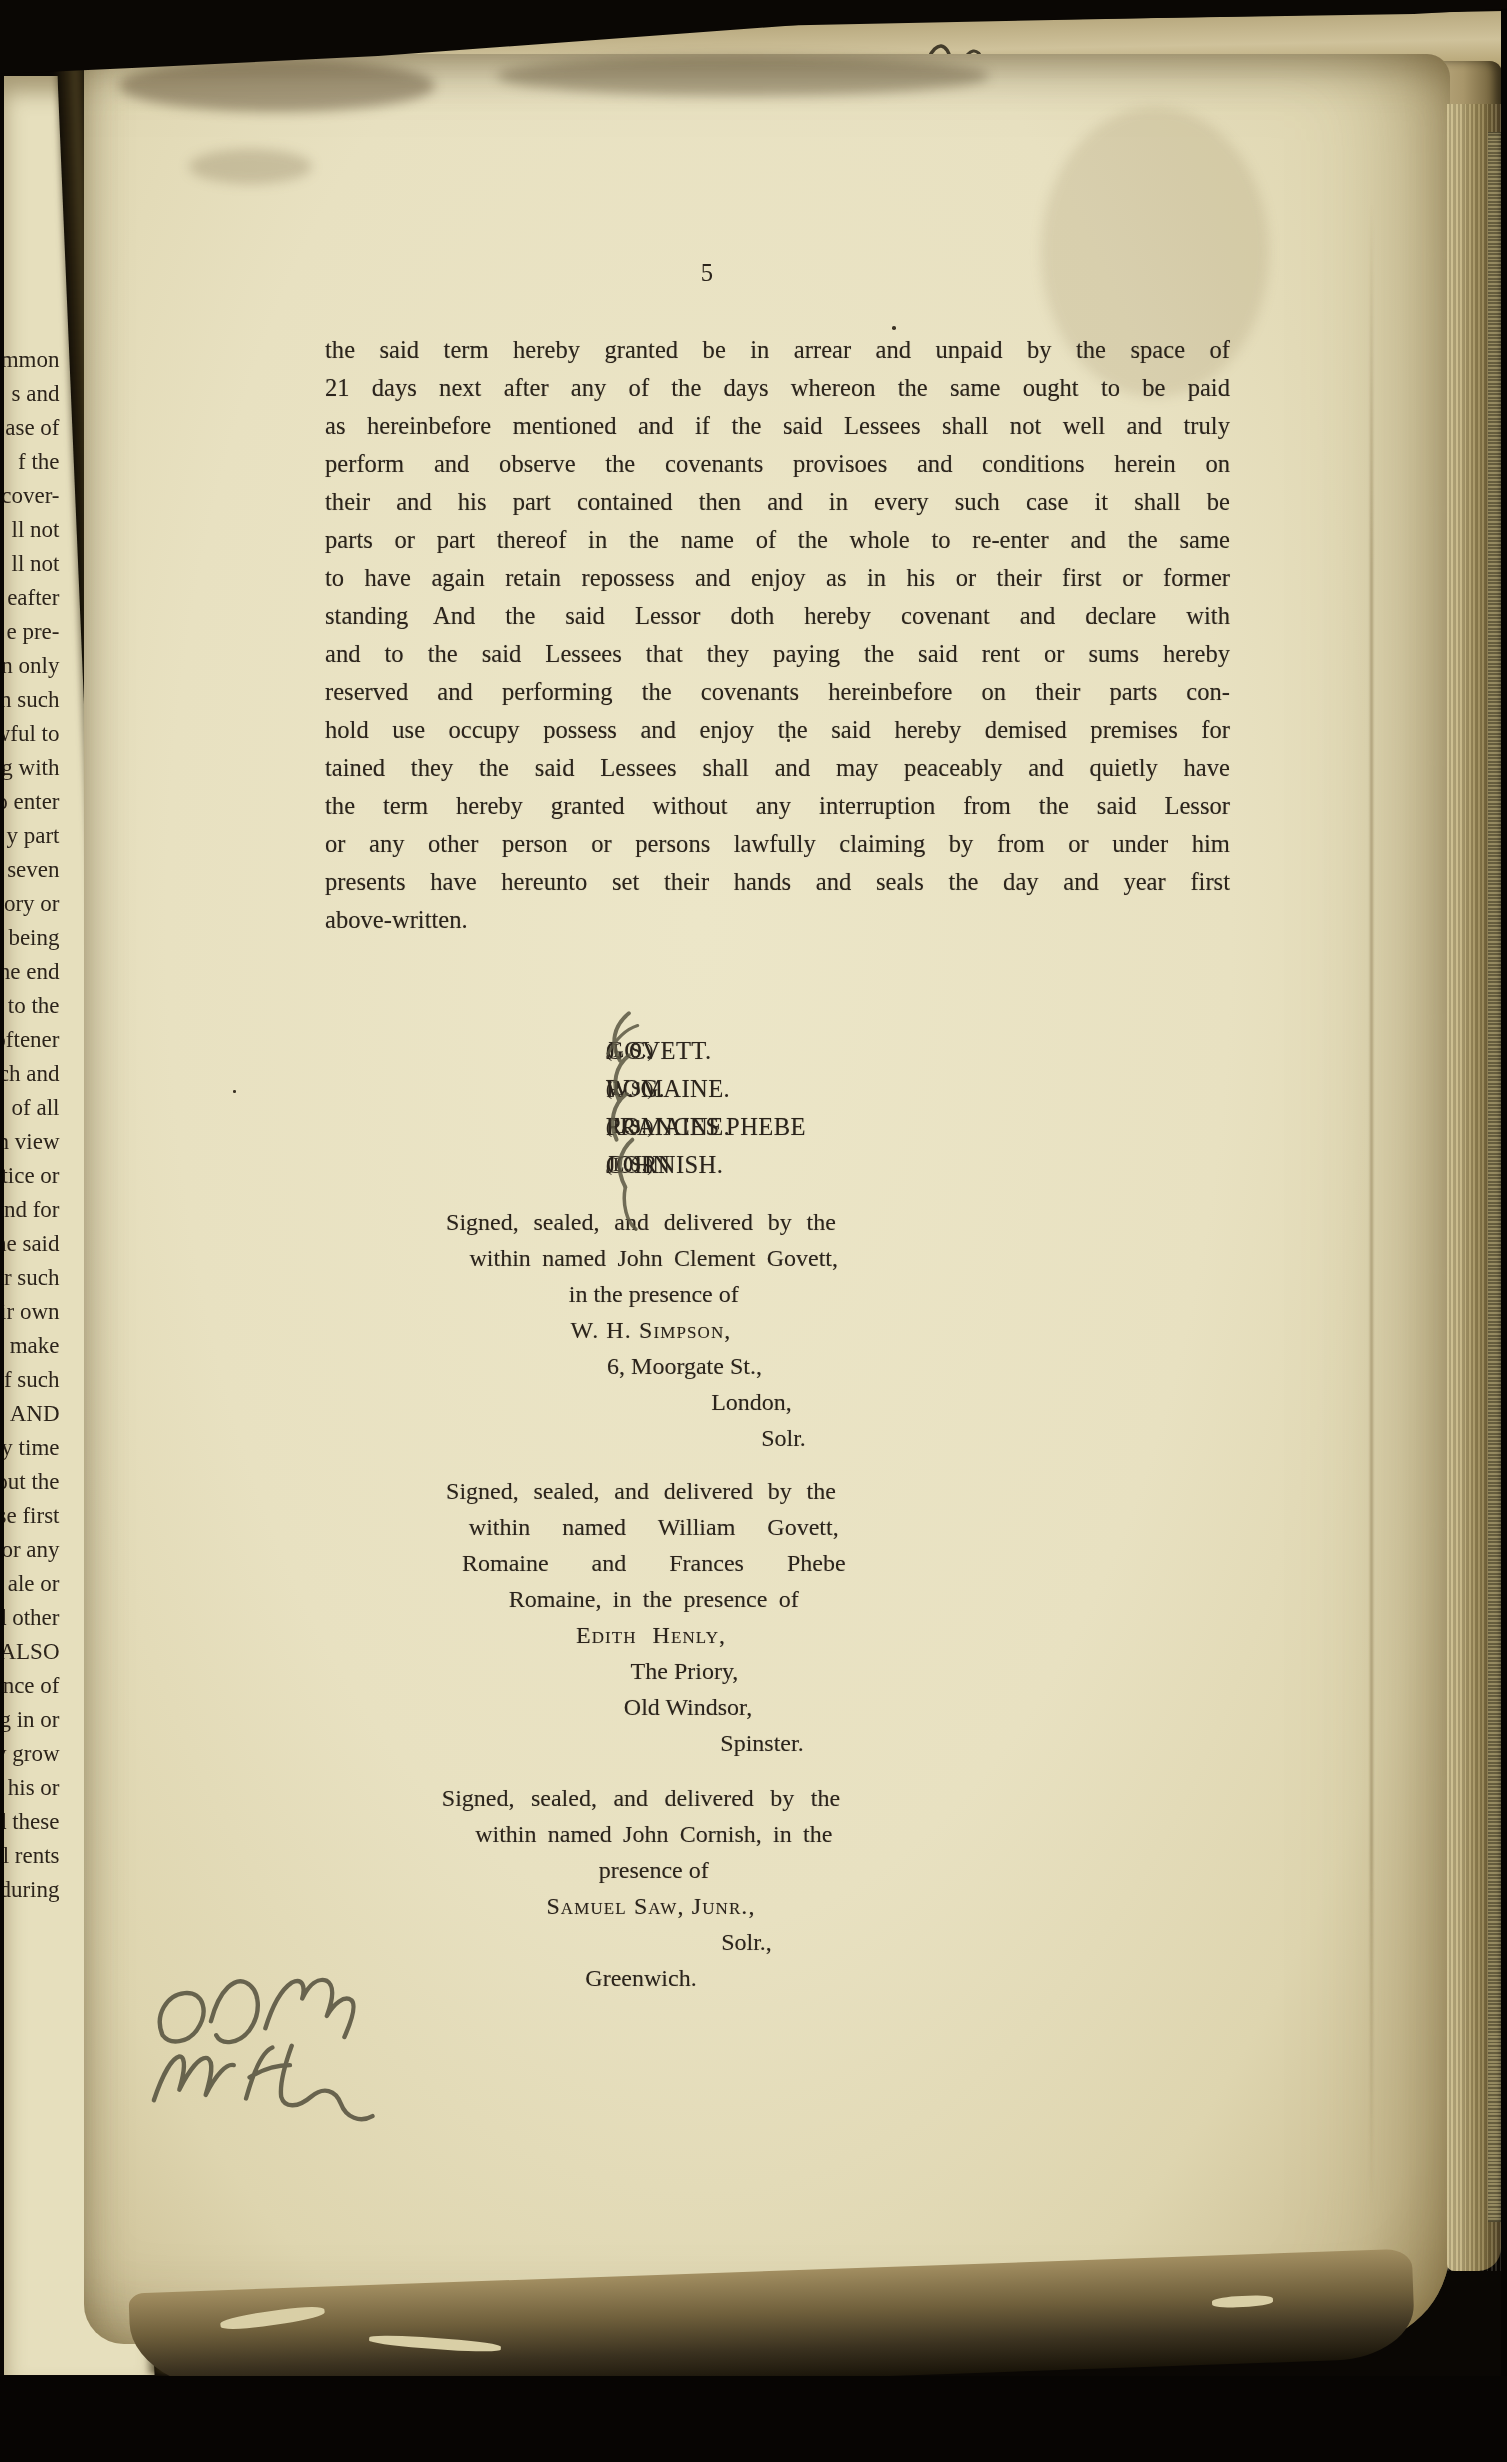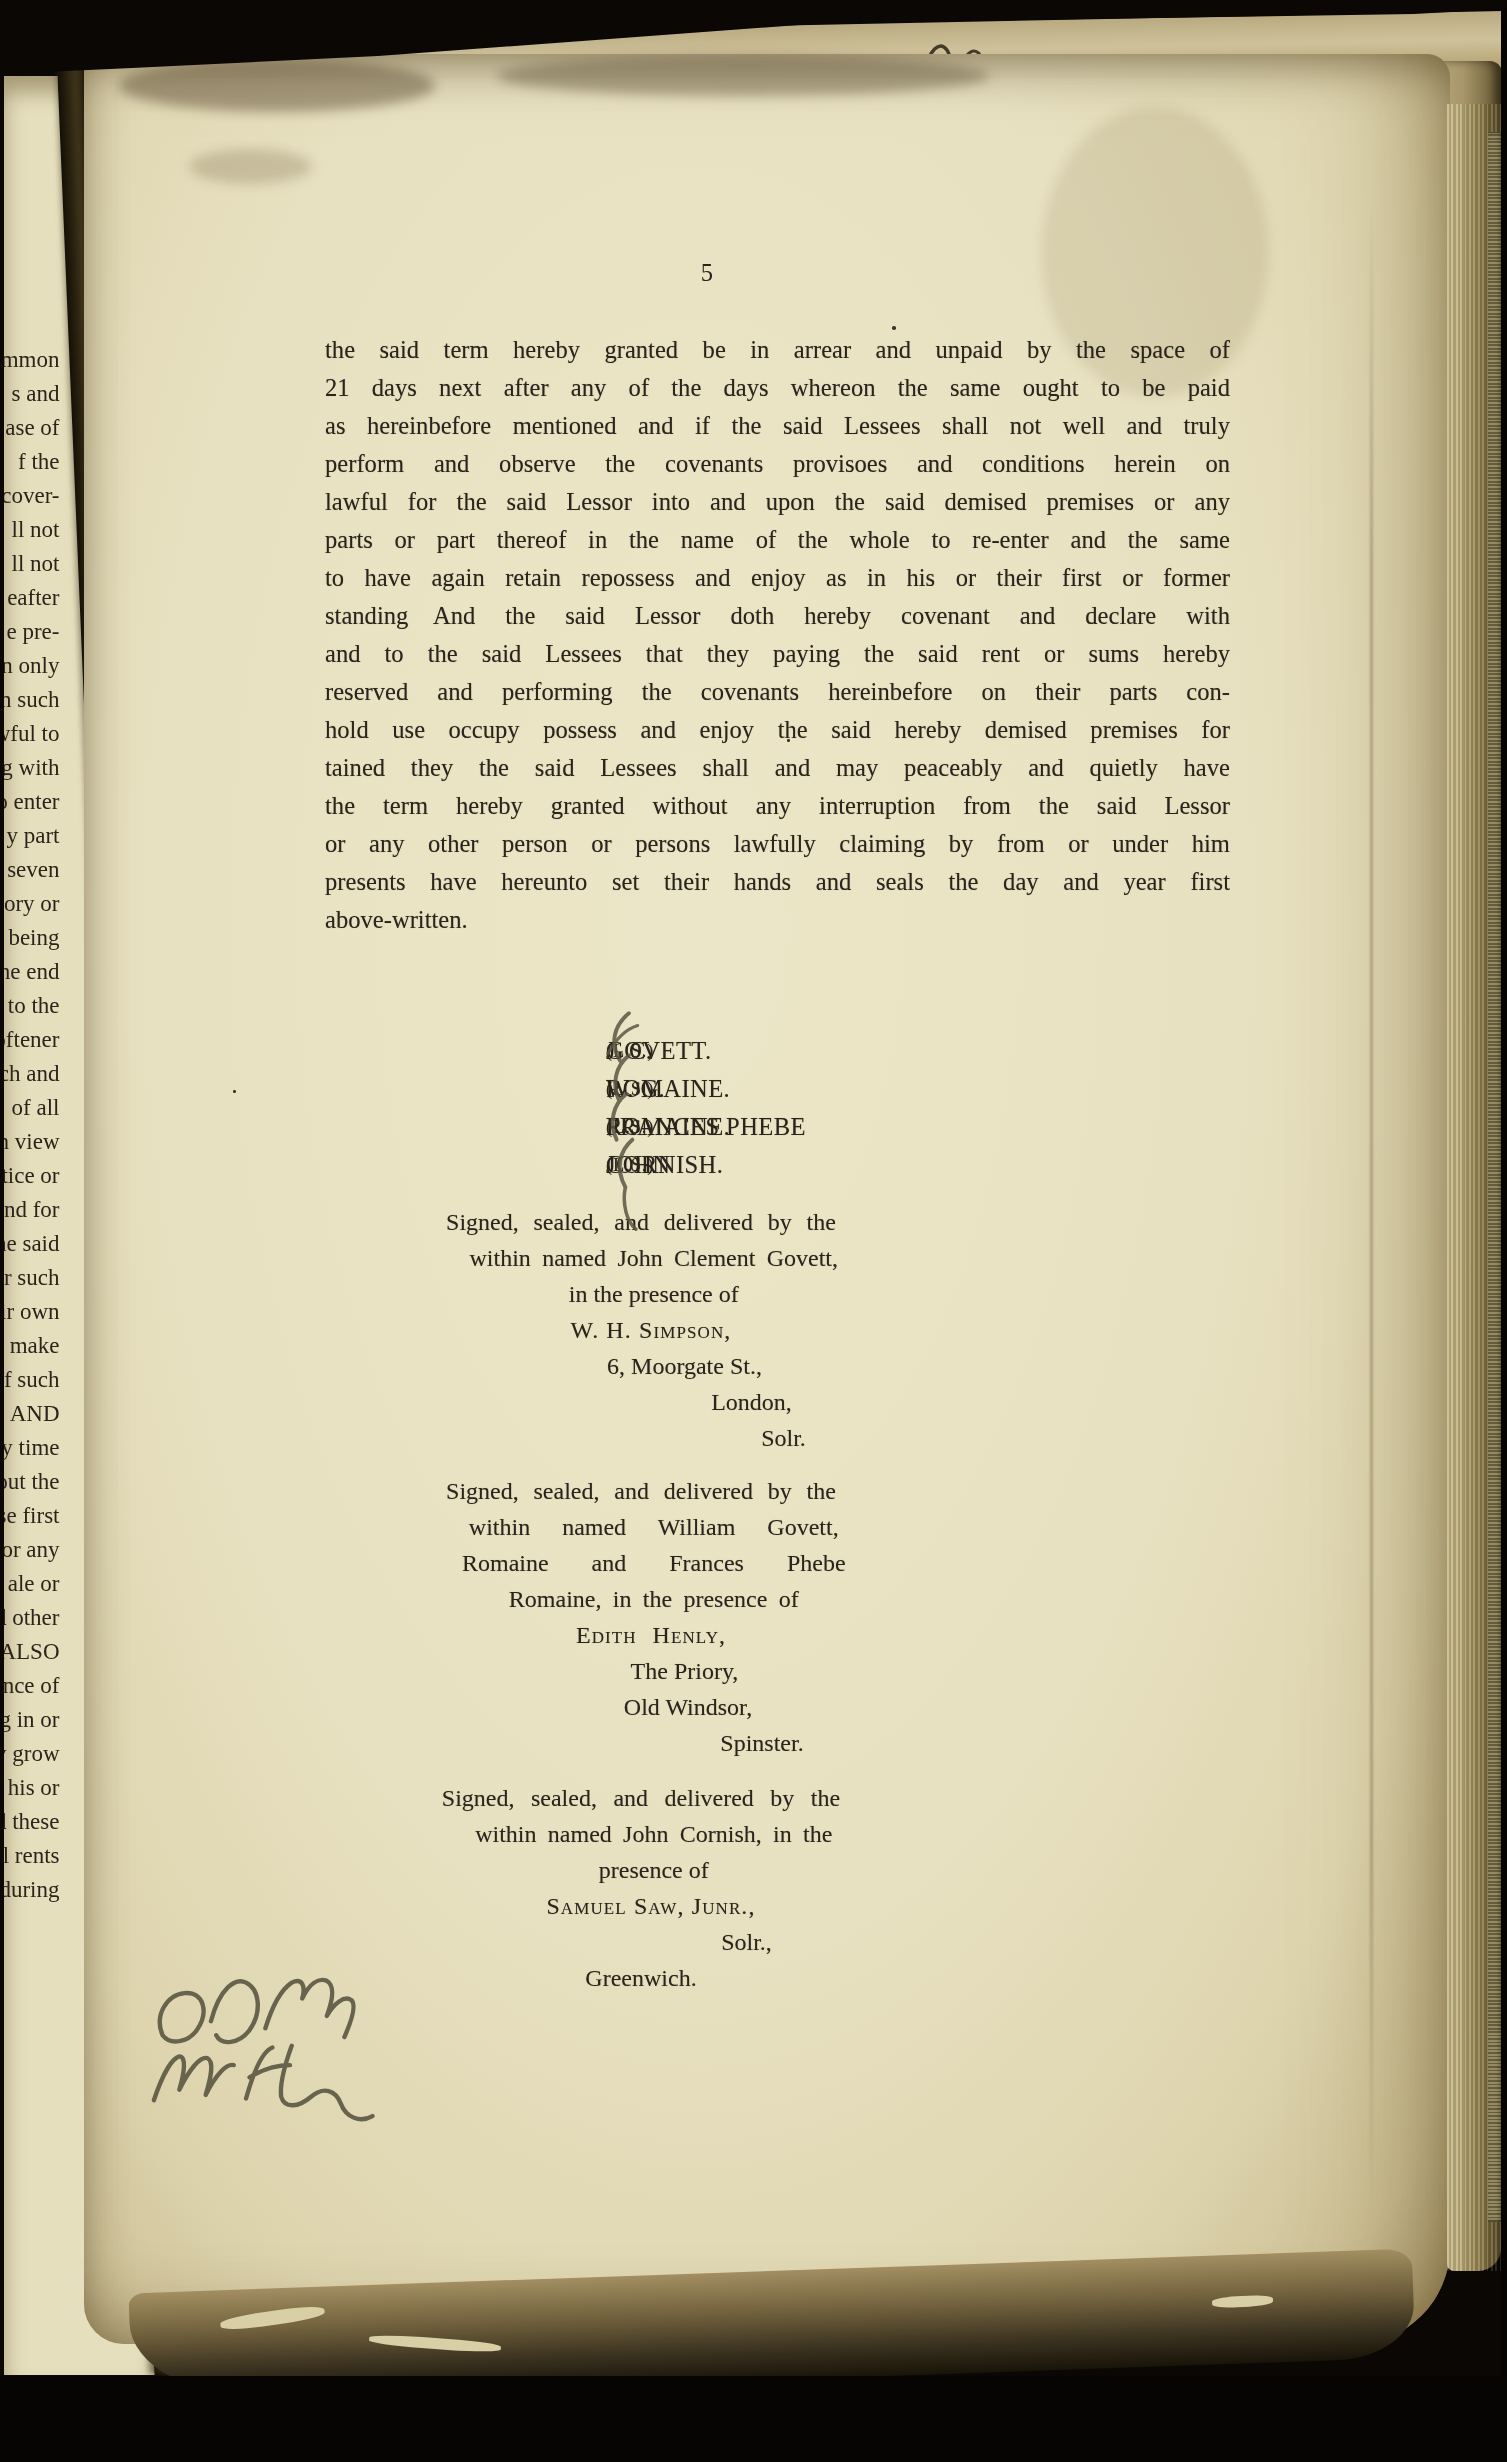--- a/index.html
+++ b/index.html
@@ -187,21 +187,21 @@
     <div class="speck" style="left:703px;top:685px;width:2.6px;height:2.6px"></div>
 
     <div class="page-number">5</div>
 
     <div class="body-text">
 
     <div class="bline">the said term hereby granted be in arrear and unpaid by the space of</div>
         <div class="bline">21 days next after any of the days whereon the same ought to be paid</div>
         <div class="bline">as hereinbefore mentioned and if the said Lessees shall not well and truly</div>
         <div class="bline">perform and observe the covenants provisoes and conditions herein on</div>
-        <div class="bline">lawful for the said Lessor into and upon the said demised premises or any</div>
+        <div class="bline">their and his part contained then and in every such case it shall be</div>
         <div class="bline">parts or part thereof in the name of the whole to re-enter and the same</div>
         <div class="bline">to have again retain repossess and enjoy as in his or their first or former</div>
         <div class="bline">standing And the said Lessor doth hereby covenant and declare with</div>
         <div class="bline">and to the said Lessees that they paying the said rent or sums hereby</div>
         <div class="bline">reserved and performing the covenants hereinbefore on their parts con-</div>
         <div class="bline">hold use occupy possess and enjoy the said hereby demised premises for</div>
         <div class="bline">tained they the said Lessees shall and may peaceably and quietly have</div>
         <div class="bline">the term hereby granted without any interruption from the said Lessor</div>
         <div class="bline">or any other person or persons lawfully claiming by from or under him</div>
         <div class="bline">presents have hereunto set their hands and seals the day and year first</div>

